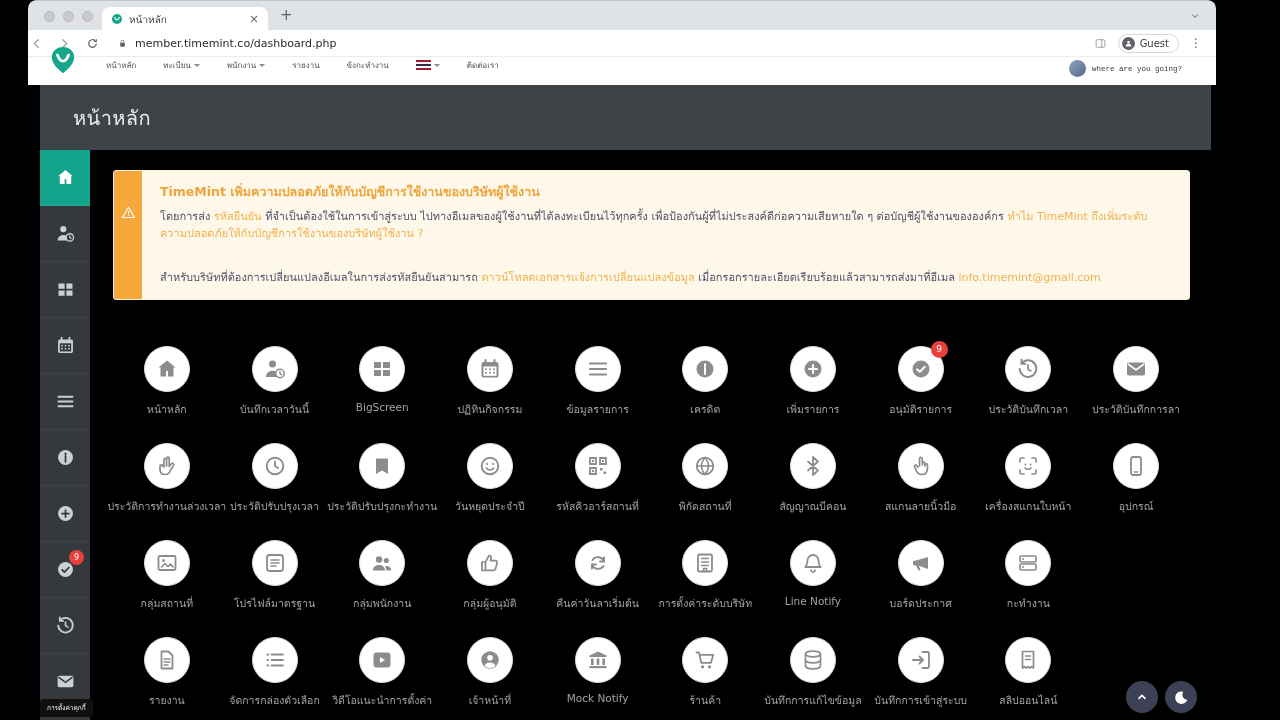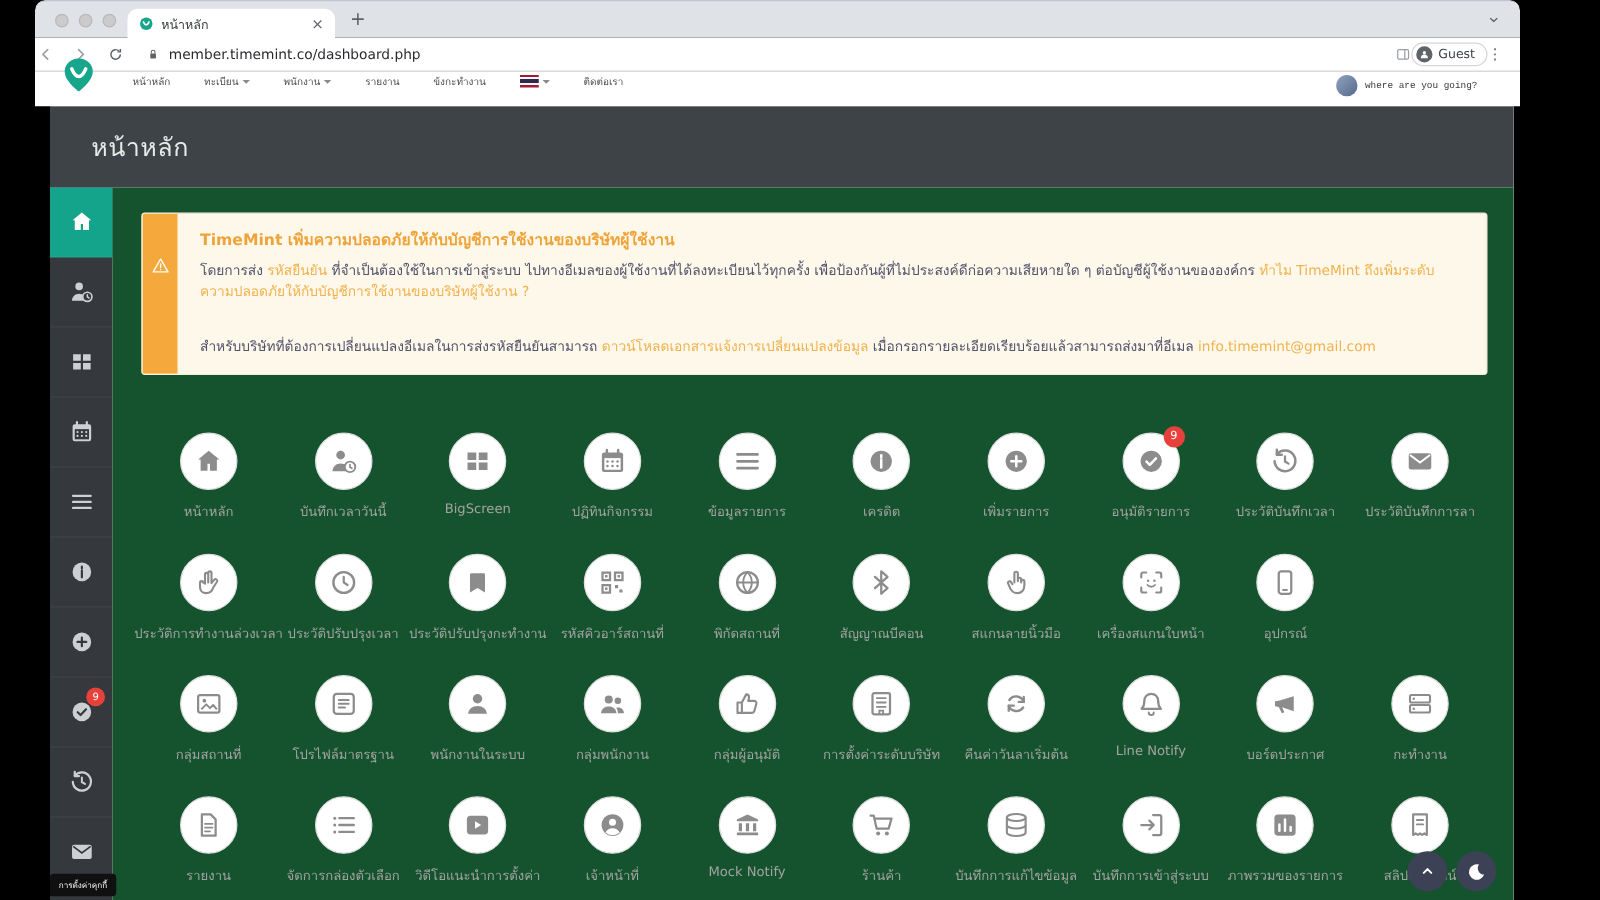--- a/index.html
+++ b/index.html
@@ -16,21 +16,21 @@
          border-radius:8px 8px 0 0; display:flex; align-items:center; padding:0 9px; gap:6px; }
   .tab-title { flex:1; font-size:10px; color:#3c4043; white-space:nowrap; overflow:hidden; }
   .tab-close { font-size:12px; color:#5f6368; line-height:1; }
   .newtab { position:absolute; left:252px; top:5px; font-size:15px; color:#5f6368; }
   .strip-chevron { position:absolute; right:16px; top:10px; color:#5f6368; display:flex; }
   .urlrow { height:27px; background:#fff; border-bottom:1px solid #ececec; display:flex;
             align-items:center; padding:0 14px 0 2px; color:#5f6368; }
   .nav-btns { display:flex; gap:15px; align-items:center; }
   .url-lock { margin-left:18px; display:flex; color:#5f6368; }
   .url-text { margin-left:7px; font-size:11px; color:#27292d; }
-  .url-right { margin-left:auto; display:flex; align-items:center; }
+  .url-right { margin-left:auto; display:flex; align-items:center; gap:11px; }
   .guest-pill { display:flex; align-items:center; gap:5px; border:1px solid #d4d6da; border-radius:11px;
                 height:19px; padding:0 9px 0 3px; }
   .guest-ava { width:13px; height:13px; border-radius:50%; background:#5f6368; display:flex;
                align-items:center; justify-content:center; }
   .guest-label { font-size:10px; color:#3c4043; }
   .kebab { font-size:12px; color:#5f6368; }
   
   .sitebar { position:relative; height:28px; background:#fff; overflow:hidden; }
   .site-nav { position:absolute; left:78px; top:0; display:flex; gap:27px; align-items:center; height:16px; }
   .site-nav .nav-item { font-size:8px; color:#4c4c4c; white-space:nowrap; display:flex; align-items:center; gap:3px; }
@@ -46,21 +46,21 @@
   .page { position:absolute; left:12px; top:85px; right:5px; bottom:0; background:#fff; overflow:hidden; }
   .page-header { height:65px; background:#3e4347; display:flex; align-items:center; padding-left:33px; }
   .page-title { color:#e8eaea; font-size:20px; letter-spacing:.4px; }
   .page-body { position:absolute; top:65px; left:0; right:0; bottom:0; display:flex; }
   .sidebar { width:50px; background:#35393d; flex:none; display:flex; flex-direction:column; }
   .sb-item { height:56px; display:flex; align-items:center; justify-content:center; position:relative;
              color:#ccd0d2; --icon-bg:#35393d; border-bottom:1px solid rgba(255,255,255,.05); cursor:pointer; }
   .sb-item.active { background:#14a38b; color:#fff; --icon-bg:#14a38b; }
   .sb-badge { position:absolute; top:8px; right:6px; background:#e8413c; color:#fff; font-size:8px;
               min-width:15px; height:15px; border-radius:8px; display:flex; align-items:center; justify-content:center; }
-  .main { flex:1; position:relative; background:#14532d; overflow:hidden; }
+  .main { flex:1; position:relative; background:#000000; overflow:hidden; }
   
   .notice { margin:20px 21px 0 23px; background:#fdf8e9; display:flex; border-radius:3px; overflow:hidden;
             border:1px solid #f7eed8; }
   .notice-strip { width:28px; background:#f5a83b; flex:none; display:flex; justify-content:center; padding-top:34px; }
   .notice-content { padding:11px 18px 12px 18px; flex:1; }
   .notice-title { color:#efa43b; font-weight:bold; font-size:12.5px; margin-bottom:7px; }
   .notice-content p { font-size:11px; color:#52526b; line-height:1.5; }
   .notice-content p + p { margin-top:28px; }
   .nlink { color:#f2b24f; cursor:pointer; }
   
@@ -404,20 +404,31 @@
          <div class="gi-circle">
                     <svg viewBox="0 0 24 24" width="24" height="24">
                       <path d="M7 4.5h10a1 1 0 0 1 1 1V20l-6-3.6L6 20V5.5a1 1 0 0 1 1-1z" fill="currentColor"></path>
                     </svg>
                   </div>
          <div class="gi-label">ประวัติปรับปรุงกะทำงาน</div>
        </div>
                 <div class="grid-item">
          <div class="gi-circle">
                     <svg viewBox="0 0 24 24" width="24" height="24">
+                      <circle cx="12" cy="12" r="8.3" fill="none" stroke="currentColor" stroke-width="1.9"></circle>
+                      <circle cx="9" cy="10" r="1.1" fill="currentColor"></circle>
+                      <circle cx="15" cy="10" r="1.1" fill="currentColor"></circle>
+                      <path d="M8.3 14a4.5 4.5 0 0 0 7.4 0" fill="none" stroke="currentColor" stroke-width="1.6" stroke-linecap="round"></path>
+                    </svg>
+                  </div>
+         <div class="gi-label">วันหยุดประจำปี</div>
+       </div>
+                <div class="grid-item">
+         <div class="gi-circle">
+                    <svg viewBox="0 0 24 24" width="24" height="24">
                       <path d="M4 4h6v6H4zM14 4h6v6h-6zM4 14h6v6H4z" fill="none" stroke="currentColor" stroke-width="1.8"></path>
                       <path d="M6 6h2v2H6zM16 6h2v2h-2zM6 16h2v2H6zM14 14h2.5v2.5H14zM17.5 17.5H20V20h-2.5z" fill="currentColor"></path>
                     </svg>
                   </div>
          <div class="gi-label">รหัสคิวอาร์สถานที่</div>
        </div>
                 <div class="grid-item">
          <div class="gi-circle">
                     <svg viewBox="0 0 24 24" width="24" height="24">
                       <circle cx="12" cy="12" r="8.3" fill="none" stroke="currentColor" stroke-width="1.8"></circle>
@@ -479,63 +490,54 @@
                     <svg viewBox="0 0 24 24" width="24" height="24">
                       <rect x="4" y="4" width="16" height="16" rx="2.5" fill="none" stroke="currentColor" stroke-width="1.8"></rect>
                       <path d="M8 9h8M8 12h8M8 15h5" stroke="currentColor" stroke-width="1.5" stroke-linecap="round"></path>
                     </svg>
                   </div>
          <div class="gi-label">โปรไฟล์มาตรฐาน</div>
        </div>
                 <div class="grid-item">
          <div class="gi-circle">
                     <svg viewBox="0 0 24 24" width="24" height="24">
-                      <circle cx="12" cy="8" r="3.8" fill="currentColor"></circle>
-                      <path d="M4.5 20c.4-4 3.4-6.3 7.5-6.3s7.1 2.3 7.5 6.3z" fill="currentColor"></path>
-                    </svg>
-                  </div>
-         <div class="gi-label">พนักงานในระบบ</div>
-       </div>
-                <div class="grid-item">
-         <div class="gi-circle">
-                    <svg viewBox="0 0 24 24" width="24" height="24">
                       <circle cx="9" cy="8.5" r="3.2" fill="currentColor"></circle>
                       <circle cx="16.3" cy="9.5" r="2.6" fill="currentColor"></circle>
                       <path d="M2.8 19.5c.3-3.4 2.8-5.4 6.2-5.4s5.9 2 6.2 5.4z" fill="currentColor"></path>
                       <path d="M16.4 19.5h4.8c-.2-2.8-2-4.5-4.7-4.5-.5 0-1 .1-1.5.2a7.4 7.4 0 0 1 1.4 4.3z" fill="currentColor"></path>
                     </svg>
                   </div>
          <div class="gi-label">กลุ่มพนักงาน</div>
        </div>
                 <div class="grid-item">
          <div class="gi-circle">
                     <svg viewBox="0 0 24 24" width="24" height="24">
                       <path d="M7.5 11 11 4.5c1.3 0 2.2 1 2.2 2.2 0 .8-.4 2.2-.7 3h4.9a1.8 1.8 0 0 1 1.7 2.3l-1.6 5.8a2 2 0 0 1-1.9 1.5H7.5M4 11h3.5v8.3H4z" fill="none" stroke="currentColor" stroke-width="1.7" stroke-linejoin="round"></path>
                     </svg>
                   </div>
          <div class="gi-label">กลุ่มผู้อนุมัติ</div>
        </div>
                 <div class="grid-item">
          <div class="gi-circle">
                     <svg viewBox="0 0 24 24" width="24" height="24">
+                      <path d="M6.5 9A6.5 6.5 0 0 1 18 10.5M17.5 15A6.5 6.5 0 0 1 6 13.5" fill="none" stroke="currentColor" stroke-width="1.9" stroke-linecap="round"></path>
+                      <path d="M18 6.5v4h-4M6 17.5v-4h4" fill="none" stroke="currentColor" stroke-width="1.9" stroke-linejoin="round" stroke-linecap="round"></path>
+                    </svg>
+                  </div>
+         <div class="gi-label">คืนค่าวันลาเริ่มต้น</div>
+       </div>
+                <div class="grid-item">
+         <div class="gi-circle">
+                    <svg viewBox="0 0 24 24" width="24" height="24">
                       <rect x="5" y="3.5" width="14" height="17" rx="1.5" fill="none" stroke="currentColor" stroke-width="1.8"></rect>
                       <path d="M8.5 7.5h7M8.5 11h7M8.5 14.5h7" stroke="currentColor" stroke-width="1.5" stroke-linecap="round"></path>
                       <path d="M10.5 20.5v-3h3v3" fill="none" stroke="currentColor" stroke-width="1.5"></path>
                     </svg>
                   </div>
          <div class="gi-label">การตั้งค่าระดับบริษัท</div>
-       </div>
-                <div class="grid-item">
-         <div class="gi-circle">
-                    <svg viewBox="0 0 24 24" width="24" height="24">
-                      <path d="M6.5 9A6.5 6.5 0 0 1 18 10.5M17.5 15A6.5 6.5 0 0 1 6 13.5" fill="none" stroke="currentColor" stroke-width="1.9" stroke-linecap="round"></path>
-                      <path d="M18 6.5v4h-4M6 17.5v-4h4" fill="none" stroke="currentColor" stroke-width="1.9" stroke-linejoin="round" stroke-linecap="round"></path>
-                    </svg>
-                  </div>
-         <div class="gi-label">คืนค่าวันลาเริ่มต้น</div>
        </div>
                 <div class="grid-item">
          <div class="gi-circle">
                     <svg viewBox="0 0 24 24" width="24" height="24">
                       <path d="M12 4a5.5 5.5 0 0 0-5.5 5.5c0 4.4-1.4 5.6-2.2 6.5h15.4c-.8-.9-2.2-2.1-2.2-6.5A5.5 5.5 0 0 0 12 4z" fill="none" stroke="currentColor" stroke-width="1.8" stroke-linejoin="round"></path>
                       <path d="M10 19a2 2 0 0 0 4 0" fill="none" stroke="currentColor" stroke-width="1.6" stroke-linecap="round"></path>
                     </svg>
                   </div>
          <div class="gi-label">Line Notify</div>
        </div>
@@ -630,29 +632,20 @@
          <div class="gi-label">บันทึกการแก้ไขข้อมูล</div>
        </div>
                 <div class="grid-item">
          <div class="gi-circle">
                     <svg viewBox="0 0 24 24" width="24" height="24">
                       <path d="M13.5 4h5A1.5 1.5 0 0 1 20 5.5v13a1.5 1.5 0 0 1-1.5 1.5h-5" fill="none" stroke="currentColor" stroke-width="1.8" stroke-linecap="round"></path>
                       <path d="M4 12h9.5M10.5 8.5 14 12l-3.5 3.5" fill="none" stroke="currentColor" stroke-width="1.8" stroke-linecap="round" stroke-linejoin="round"></path>
                     </svg>
                   </div>
          <div class="gi-label">บันทึกการเข้าสู่ระบบ</div>
-       </div>
-                <div class="grid-item">
-         <div class="gi-circle">
-                    <svg viewBox="0 0 24 24" width="24" height="24">
-                      <rect x="3.5" y="3.5" width="17" height="17" rx="3" fill="currentColor"></rect>
-                      <path d="M7.5 16.5v-5M12 16.5v-9M16.5 16.5v-3" stroke="var(--icon-bg,#fff)" stroke-width="2" stroke-linecap="round"></path>
-                    </svg>
-                  </div>
-         <div class="gi-label">ภาพรวมของรายการ</div>
        </div>
                 <div class="grid-item">
          <div class="gi-circle">
                     <svg viewBox="0 0 24 24" width="24" height="24">
                       <path d="M6.5 3.5h11V20l-2-1.3-1.8 1.3-1.7-1.3L10.3 20l-1.8-1.3L6.5 20z" fill="none" stroke="currentColor" stroke-width="1.7" stroke-linejoin="round"></path>
                       <path d="M9.5 8h5M9.5 11.5h5" stroke="currentColor" stroke-width="1.5" stroke-linecap="round"></path>
                     </svg>
                   </div>
          <div class="gi-label">สลิปออนไลน์</div>
        </div>

